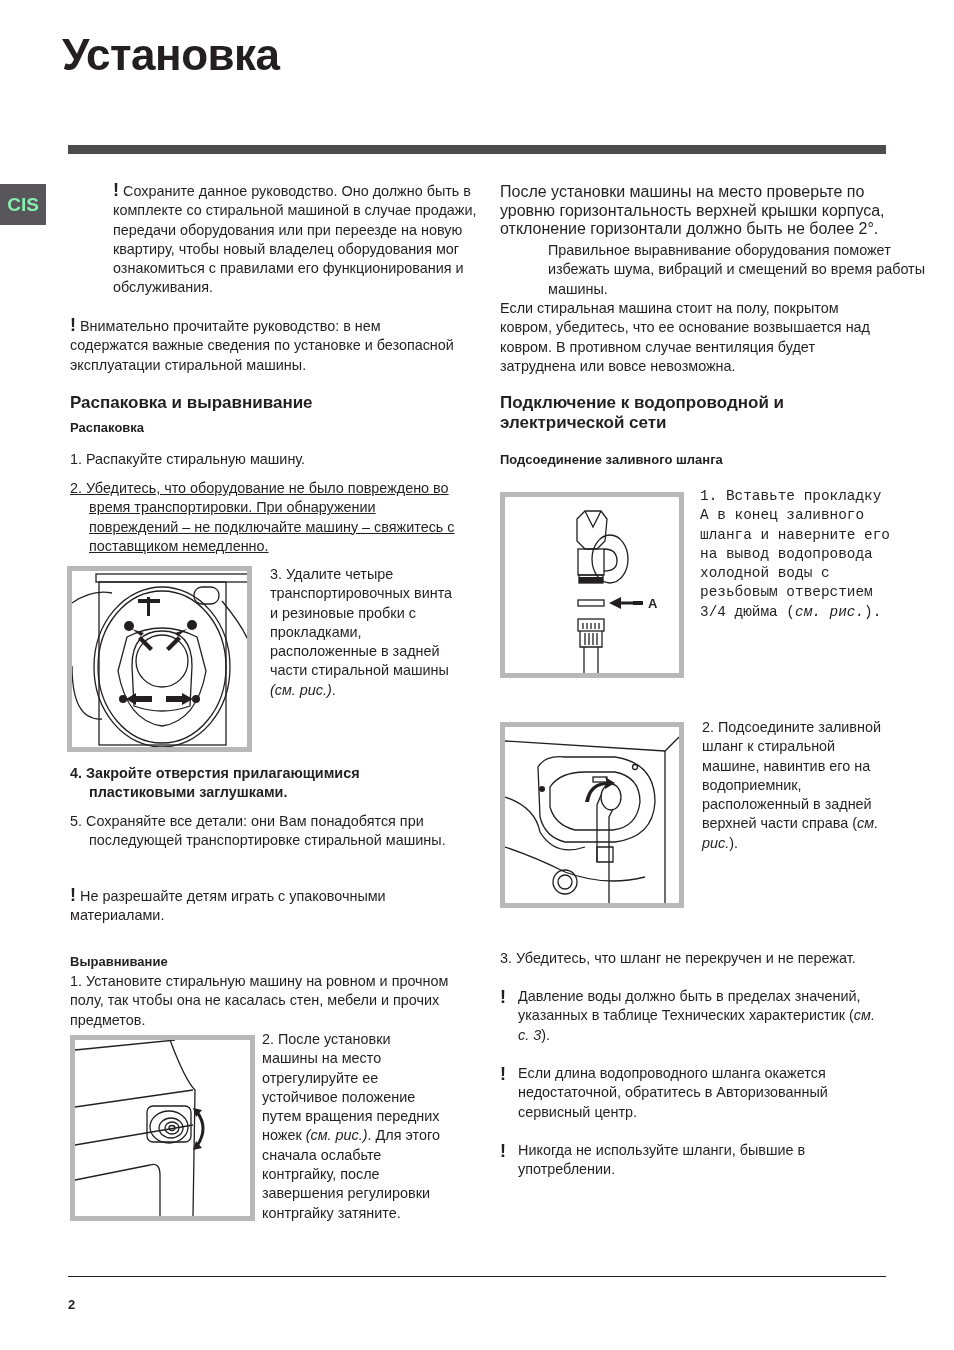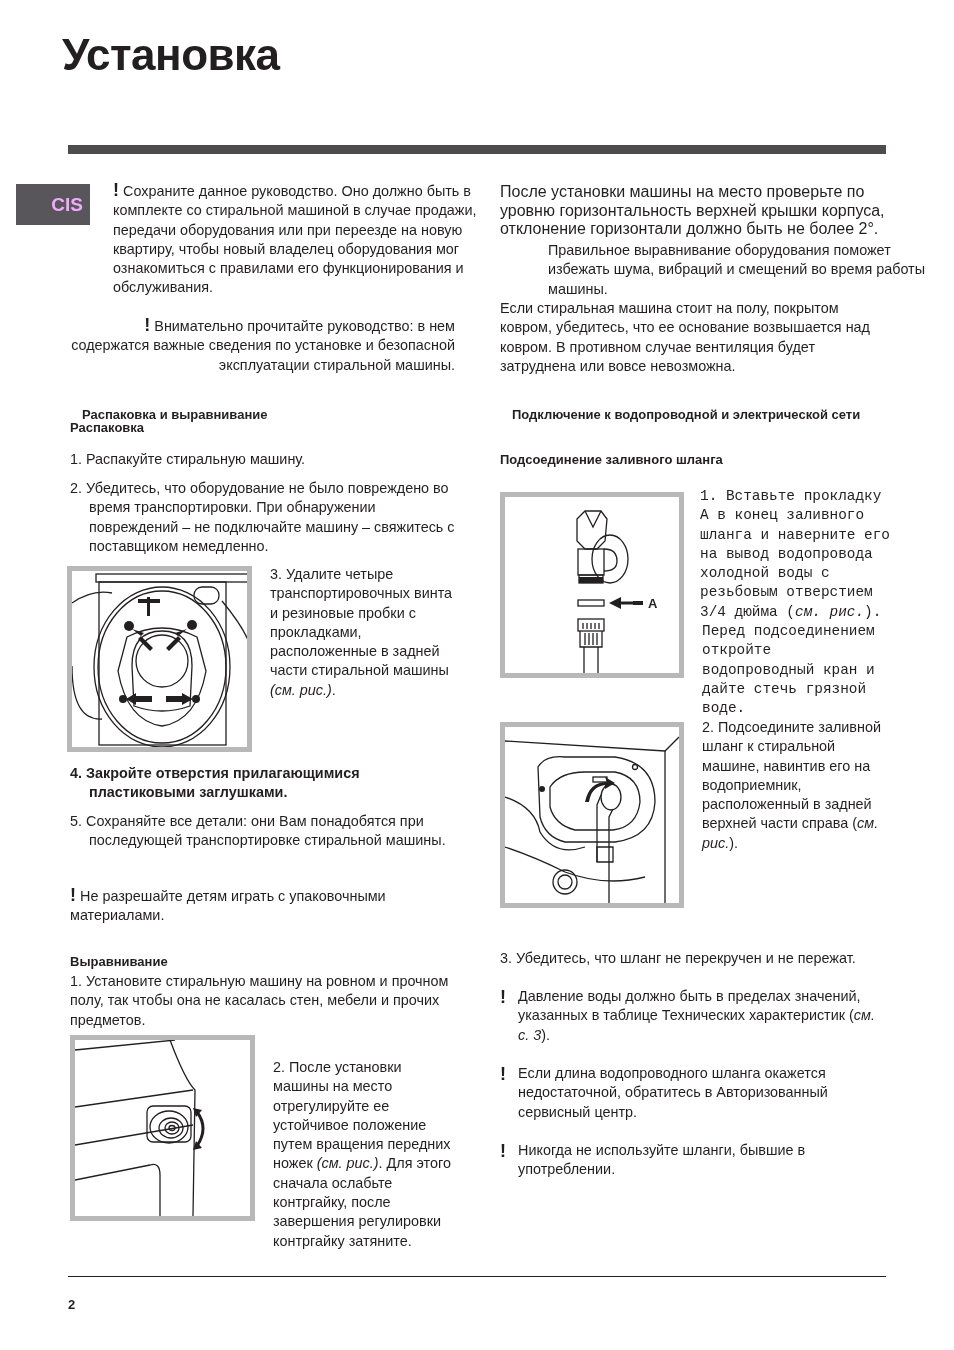--- a/index.html
+++ b/index.html
@@ -1,51 +1,51 @@
 <!DOCTYPE html>
 <html><head>
 <meta charset="utf-8">
 <style>
   html,body{margin:0;padding:0;background:#fff;}
   body{width:954px;height:1350px;position:relative;overflow:hidden;font-family:"Liberation Sans",sans-serif;color:#231f20;}
   .abs{position:absolute;}
   #title{left:62px;top:30px;font-size:44px;font-weight:bold;letter-spacing:-0.5px;margin:0;}
   #topbar{left:68px;top:145px;width:818px;height:9px;background:#4d4b4c;}
-  #cis{left:16px;top:184px;width:46px;height:41px;background:#58565a;color:#f0abfc;font-weight:bold;font-size:19px;display:flex;align-items:center;justify-content:center;padding-left:28px;}
+  #cis{left:0;top:184px;width:46px;height:41px;background:#58565a;color:#86efac;font-weight:bold;font-size:19px;display:flex;align-items:center;justify-content:center;}
   .txt{font-size:14.4px;line-height:19.3px;}
   .p{margin:0;}
   .excl{font-weight:bold;font-size:18px;line-height:14px;}
-  h2{margin:12px;font-size:13px;font-weight:bold;line-height:20px;}
+  h2{margin:0;font-size:17px;font-weight:bold;line-height:20px;}
   h3{margin:0;font-size:13px;font-weight:bold;line-height:18px;}
   .fig{border:5px solid #b8b8b8;background:#fff;box-sizing:border-box;}
   .ind{padding-left:19px;text-indent:-19px;}
   .warn{display:flex;}
   .warn .excl{width:18px;flex:none;padding-top:3px;}
   #bottomline{left:68px;top:1276px;width:818px;height:1px;background:#231f20;}
   #pagenum{left:68px;top:1297px;font-size:13px;font-weight:bold;}
   i{font-style:italic;}
 </style>
 </head>
 <body>
 
 <h1 id="title" class="abs">Установка</h1>
 <div id="topbar" class="abs"></div>
 <div id="cis" class="abs">CIS</div>
 
 <div class="abs txt" style="left:70px;top:182px;width:385px;margin-left:43px;">
   <p class="p"><span class="excl">!</span> <span>Сохраните данное руководство. Оно должно быть в комплекте со стиральной машиной в случае продажи, передачи оборудования или при переезде на новую квартиру, чтобы новый владелец оборудования мог ознакомиться с правилами его функционирования и обслуживания.</span></p>
 </div>
-<div class="abs txt" style="left:70px;top:317px;width:385px;text-align:right;">
+<div class="abs txt" style="left:70px;top:317px;width:385px;">
   <p class="p"><span class="excl">!</span> <span>Внимательно прочитайте руководство: в нем содержатся важные сведения по установке и безопасной эксплуатации стиральной машины.</span></p>
 </div>
 
 <h2 class="abs" style="left:70px;top:393px;">Распаковка и выравнивание</h2>
 <h3 class="abs" style="left:70px;top:419px;text-align:center;">Распаковка</h3>
 <div class="abs txt" style="left:70px;top:450px;width:385px;">1. Распакуйте стиральную машину.</div>
-<div class="abs txt ind" style="left:70px;top:479px;width:366px;">2. Убедитесь, что оборудование не было повреждено во время транспортировки. При обнаружении повреждений – не подключайте машину – свяжитесь с поставщиком немедленно.</div>
+<div class="abs txt ind" style="left:70px;top:479px;width:366px;text-decoration:underline;">2. Убедитесь, что оборудование не было повреждено во время транспортировки. При обнаружении повреждений – не подключайте машину – свяжитесь с поставщиком немедленно.</div>
 
 <div class="abs fig" style="left:67px;top:566px;width:185px;height:186px;">
   <svg width="175" height="176" viewBox="0 0 175 176">
     <g fill="none" stroke="#231f20" stroke-width="1.3">
       <rect x="24" y="3" width="156" height="8"></rect>
       <rect x="27" y="11" width="127" height="163"></rect>
       <ellipse cx="90" cy="96" rx="68" ry="80"></ellipse>
       <ellipse cx="90" cy="96" rx="64" ry="76"></ellipse>
       <path d="M55 66 Q90 48 125 66 L134 100 Q125 150 90 155 Q55 150 46 100 Z"></path>
       <circle cx="90" cy="90" r="26"></circle>
@@ -95,21 +95,21 @@
       <ellipse cx="94" cy="87" rx="19" ry="16"></ellipse>
       <ellipse cx="96" cy="88" rx="12" ry="10"></ellipse>
       <ellipse cx="97" cy="88" rx="7" ry="6"></ellipse>
       <ellipse cx="97" cy="88" rx="3" ry="2.5"></ellipse>
     </g>
     <path d="M122 72 Q134 88 122 106" fill="none" stroke="#231f20" stroke-width="3"></path>
     <path d="M118 68 L127 70 L121 77 Z" fill="#231f20"></path>
     <path d="M118 110 L127 108 L121 101 Z" fill="#231f20"></path>
   </svg>
 </div>
-<div class="abs txt" style="left:273px;top:1030px;width:185px;margin-top:28px;">
+<div class="abs txt" style="left:262px;top:1030px;width:185px;">
   <span>2. После установки машины на место отрегулируйте ее устойчивое положение путем вращения передних ножек</span> <i>(см. рис.)</i><span>. Для этого сначала ослабьте контргайку, после завершения регулировки контргайку затяните.</span>
 </div>
 
 <div class="abs" style="left:500px;top:183px;width:390px;font-size:16px;line-height:18.5px;">После установки машины на место проверьте по уровню горизонтальность верхней крышки корпуса, отклонение горизонтали должно быть не более 2°.</div>
 <div class="abs txt" style="left:500px;top:241px;width:390px;margin-left:48px;">Правильное выравнивание оборудования поможет избежать шума, вибраций и смещений во время работы машины.</div>
 <div class="abs txt" style="left:500px;top:299px;width:390px;">Если стиральная машина стоит на полу, покрытом ковром, убедитесь, что ее основание возвышается над ковром. В противном случае вентиляция будет затруднена или вовсе невозможна.</div>
 
 <h2 class="abs" style="left:500px;top:393px;width:360px;">Подключение к водопроводной и электрической сети</h2>
 <h3 class="abs" style="left:500px;top:451px;">Подсоединение заливного шланга</h3>
 
@@ -131,21 +131,20 @@
     </g>
     <rect x="74" y="80" width="24" height="6" fill="#231f20"></rect>
     <path d="M108 106 L128 106 L128 104 L138 104 L138 108 L128 108 L128 106" fill="#231f20"></path>
     <path d="M104 106 L116 100 L116 112 Z" fill="#231f20"></path>
     <rect x="114" y="104.5" width="24" height="3" fill="#231f20"></rect>
     <text x="143" y="111" font-size="13" font-weight="bold" font-family="Liberation Sans, sans-serif" fill="#231f20">A</text>
   </svg>
 </div>
 <div class="abs txt" style="left:700px;top:487px;width:190px;font-family:Liberation Mono, monospace;">
   <span>1. Вставьте прокладку А в конец заливного шланга и наверните его на вывод водопровода холодной воды с резьбовым отверстием 3/4 дюйма (</span><i>см. рис.</i><span>).</span>
-  <div style="padding-left:2px;">Перед подсоединением откройте водопроводный кран и дайте стечь грязной воде.</div>
 </div>
 
 <div class="abs fig" style="left:500px;top:722px;width:184px;height:186px;">
   <svg width="174" height="176" viewBox="0 0 174 176">
     <g fill="none" stroke="#231f20" stroke-width="1.3">
       <path d="M0 14 L160 24 L174 10"></path>
       <path d="M160 24 L160 176"></path>
       <path d="M33 40 Q40 28 60 30 L110 30 Q150 36 150 75 Q148 110 110 115 L60 115 Q40 110 35 90 Z"></path>
       <path d="M45 60 Q55 45 80 45 L110 45 Q135 50 135 75 Q132 100 108 103 L70 103 Q50 98 45 80 Z"></path>
       <path d="M0 70 Q30 80 35 105 Q50 130 80 120"></path>

